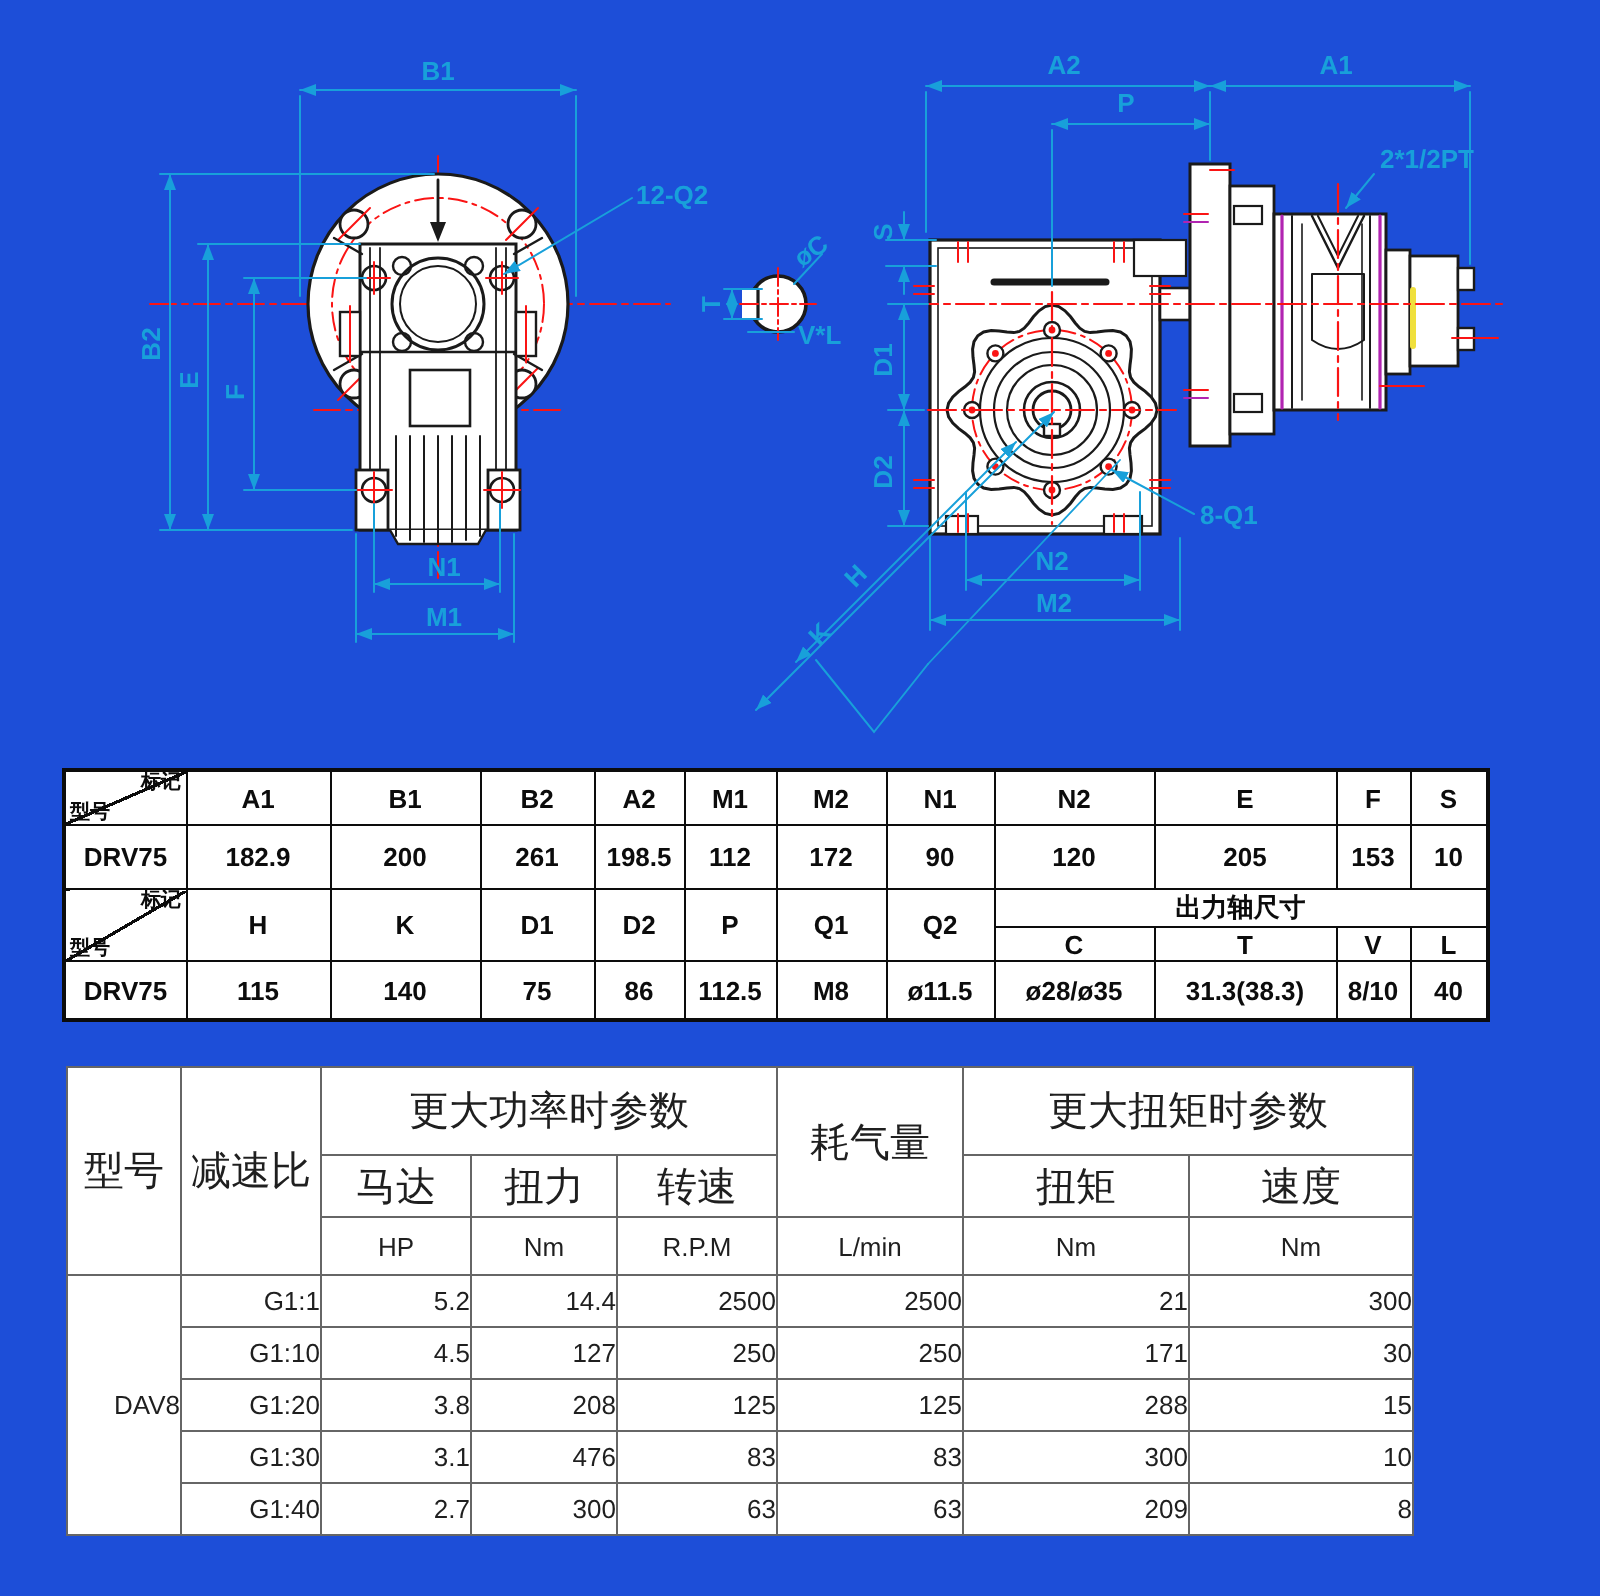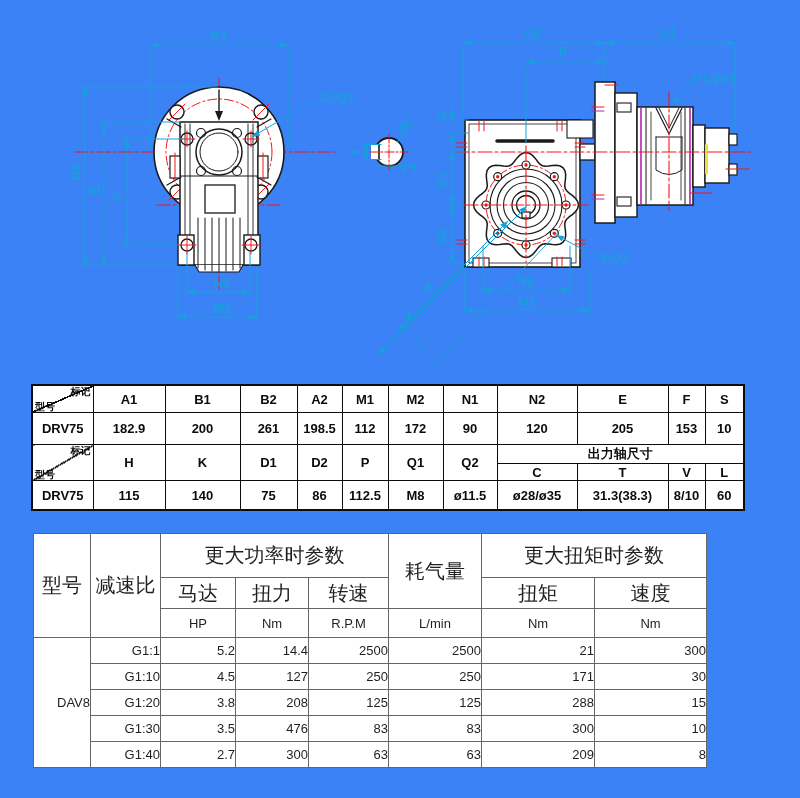--- a/index.html
+++ b/index.html
@@ -1,16 +1,16 @@
 <!DOCTYPE html>
 <html><head>
 <meta charset="utf-8">
 <style>
   html,body{margin:0;padding:0;background:#ffffff;}
-  #stage{position:relative;width:800px;height:798px;background:#3b82f6;overflow:hidden;
+  #stage{position:relative;width:800px;height:798px;background:#1d4ed8;overflow:hidden;
          font-family:"Liberation Sans",sans-serif;}
   svg text{font-family:"Liberation Sans",sans-serif;}
   .dimtxt{fill:#18a0da;font-size:13px;font-weight:bold;text-anchor:middle;}
   .dimtxt.start{text-anchor:start;}
   table{border-collapse:collapse;table-layout:fixed;background:#fff;}
   td{padding:0;margin:0;text-align:center;vertical-align:middle;white-space:nowrap;overflow:hidden;}
   
   #t1{position:absolute;left:31px;top:384px;width:713px;font-weight:bold;
       font-size:13px;color:#0c0c0c;border:2px solid #0c0c0c;}
   #t1 td{border:1.4px solid #0c0c0c;}
@@ -397,21 +397,21 @@
     <td>115</td>
     <td>140</td>
     <td>75</td>
     <td>86</td>
     <td>112.5</td>
     <td>M8</td>
     <td>ø11.5</td>
     <td>ø28/ø35</td>
     <td>31.3(38.3)</td>
     <td>8/10</td>
-    <td>60</td>
+    <td>40</td>
   </tr>
 </tbody>
     </table>
 
 
 <table id="t2">
   <colgroup>
     <col style="width:57px">
         <col style="width:70px">
         <col style="width:75px">
@@ -467,21 +467,21 @@
     <td>G1:20</td>
     <td>3.8</td>
     <td>208</td>
     <td>125</td>
     <td>125</td>
     <td>288</td>
     <td>15</td>
   </tr>
   <tr class="dr">
     <td>G1:30</td>
-    <td>3.5</td>
+    <td>3.1</td>
     <td>476</td>
     <td>83</td>
     <td>83</td>
     <td>300</td>
     <td>10</td>
   </tr>
   <tr class="dr">
     <td>G1:40</td>
     <td>2.7</td>
     <td>300</td>

